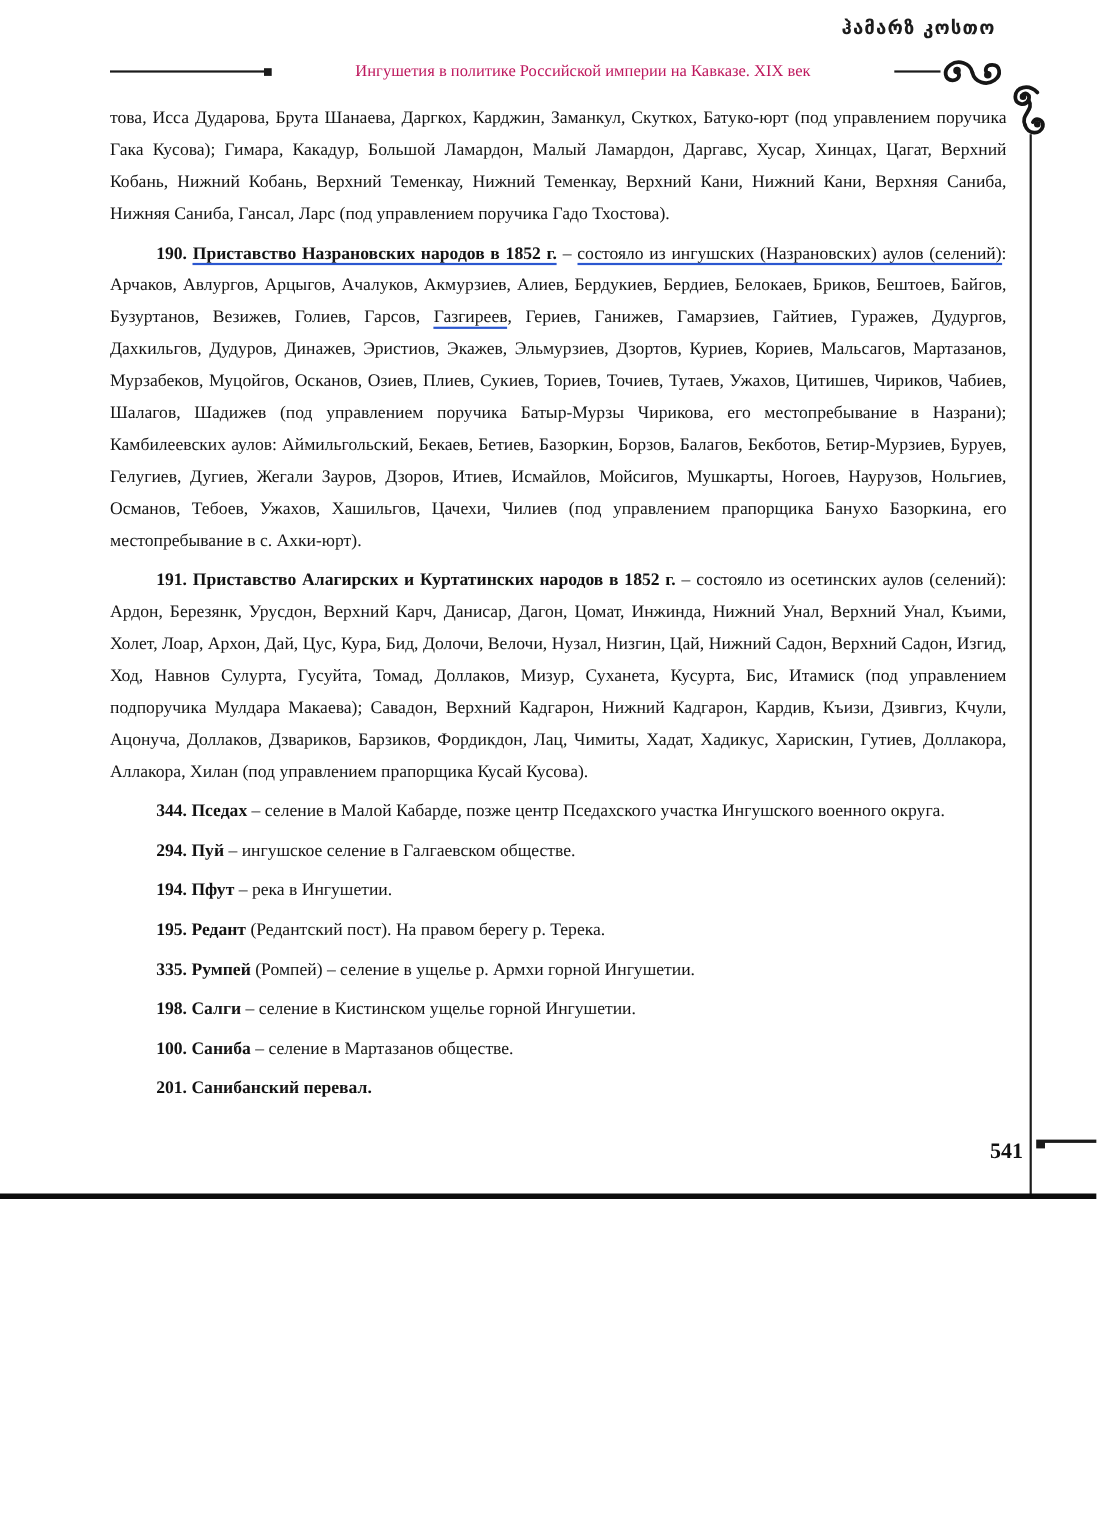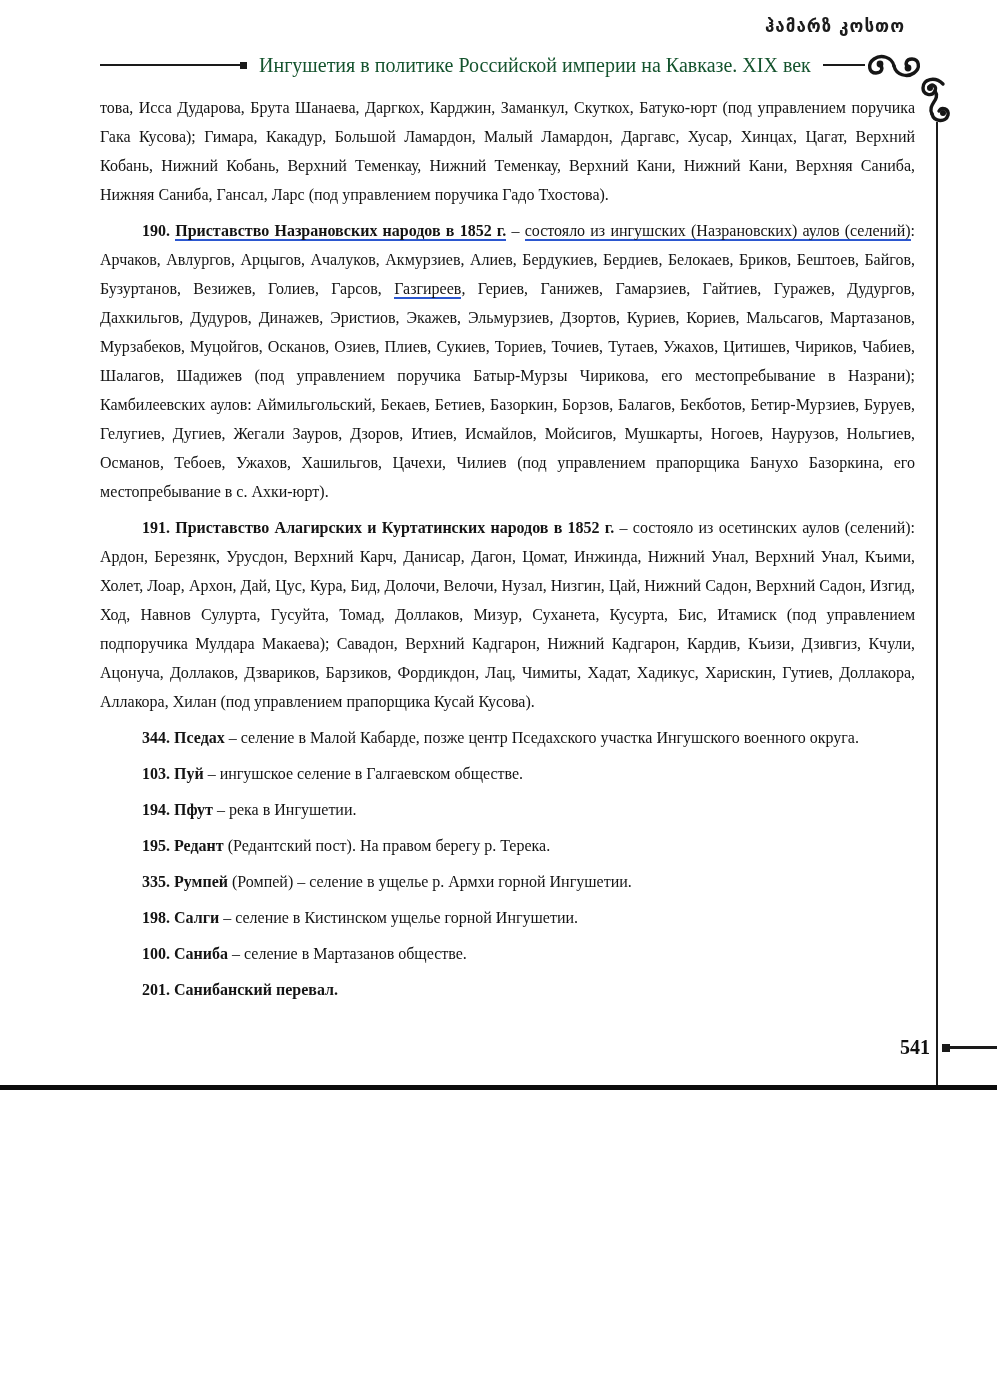--- a/index.html
+++ b/index.html
@@ -20,21 +20,21 @@
   
   .header-row{
     position:absolute;top:50px;left:100px;width:815px;
     display:flex;align-items:center;justify-content:space-between;
   }
   .h-rule{display:flex;align-items:center;}
   .h-rule .line{height:2px;background:#1a1a1a;}
   .h-rule .sq{width:7px;height:7px;background:#1a1a1a;}
   .rule-left .line{width:140px;}
   .header-title{
-    font-size:20px;color:#14532d;white-space:nowrap;padding:0 12px;
+    font-size:15px;color:#be185d;white-space:nowrap;padding:0 12px;
   }
   .rule-right{display:flex;align-items:center;}
   .rule-right .line{width:42px;height:2px;background:#1a1a1a;}
   .scroll-svg{display:block;margin-left:-2px;}
   
   .corner-flourish{position:absolute;top:76px;right:44px;}
   .margin-line{
     position:absolute;top:122px;right:59px;width:2.5px;height:1190px;
     background:#1c1c1c;
   }
@@ -43,21 +43,21 @@
     position:absolute;top:93px;left:100px;width:815px;
     font-size:16px;line-height:29px;text-align:justify;
   }
   .body-text p{margin:0 0 7px 0;text-indent:42px;}
   .body-text p.noindent{text-indent:0;}
   b,.b{font-weight:bold;}
   .u-blue{border-bottom:2.5px solid #2b57d0;}
   
   .footer{
     position:absolute;right:0;bottom:31px;
-    display:flex;align-items:center;margin-left:40px;
+    display:flex;margin-left:40px;
   }
   .page-num{font-size:20px;font-weight:bold;color:#111;margin-right:12px;}
   .footer .sq{width:8px;height:8px;background:#1a1a1a;}
   .footer .line{width:47px;height:2.5px;background:#1a1a1a;}
   .bottom-bar{
     position:absolute;left:0;right:0;bottom:0;height:5px;background:#0c0c0c;
   }
 </style>
 </head>
 <body>
@@ -105,21 +105,21 @@
 
     <p>
       <b>191. Приставство Алагирских и Куртатинских народов в 1852 г.</b><span> – состояло из осетинских аулов (селений): Ардон, Березянк, Урусдон, Верхний Карч, Данисар, Дагон, Цомат, Инжинда, Нижний Унал, Верхний Унал, Къими, Холет, Лоар, Архон, Дай, Цус, Кура, Бид, Долочи, Велочи, Нузал, Низгин, Цай, Нижний Садон, Верхний Садон, Изгид, Ход, Навнов Сулурта, Гусуйта, Томад, Доллаков, Мизур, Суханета, Кусурта, Бис, Итамиск (под управлением подпоручика Мулдара Макаева); Савадон, Верхний Кадгарон, Нижний Кадгарон, Кардив, Къизи, Дзивгиз, Кчули, Ацонуча, Доллаков, Дзвариков, Барзиков, Фордикдон, Лац, Чимиты, Хадат, Хадикус, Харискин, Гутиев, Доллакора, Аллакора, Хилан (под управлением прапорщика Кусай Кусова).</span>
     </p>
 
     <p>
       <b>344. Пседах</b><span> – селение в Малой Кабарде, позже центр Пседахского участка Ингушского военного округа.</span>
     </p>
 
     <p>
-      <b>103. Пуй</b><span> – ингушское селение в Галгаевском обществе.</span>
+      <b>294. Пуй</b><span> – ингушское селение в Галгаевском обществе.</span>
     </p>
 
     <p>
       <b>194. Пфут</b><span> – река в Ингушетии.</span>
     </p>
 
     <p>
       <b>195. Редант</b><span> (Редантский пост). На правом берегу р. Терека.</span>
     </p>
 

